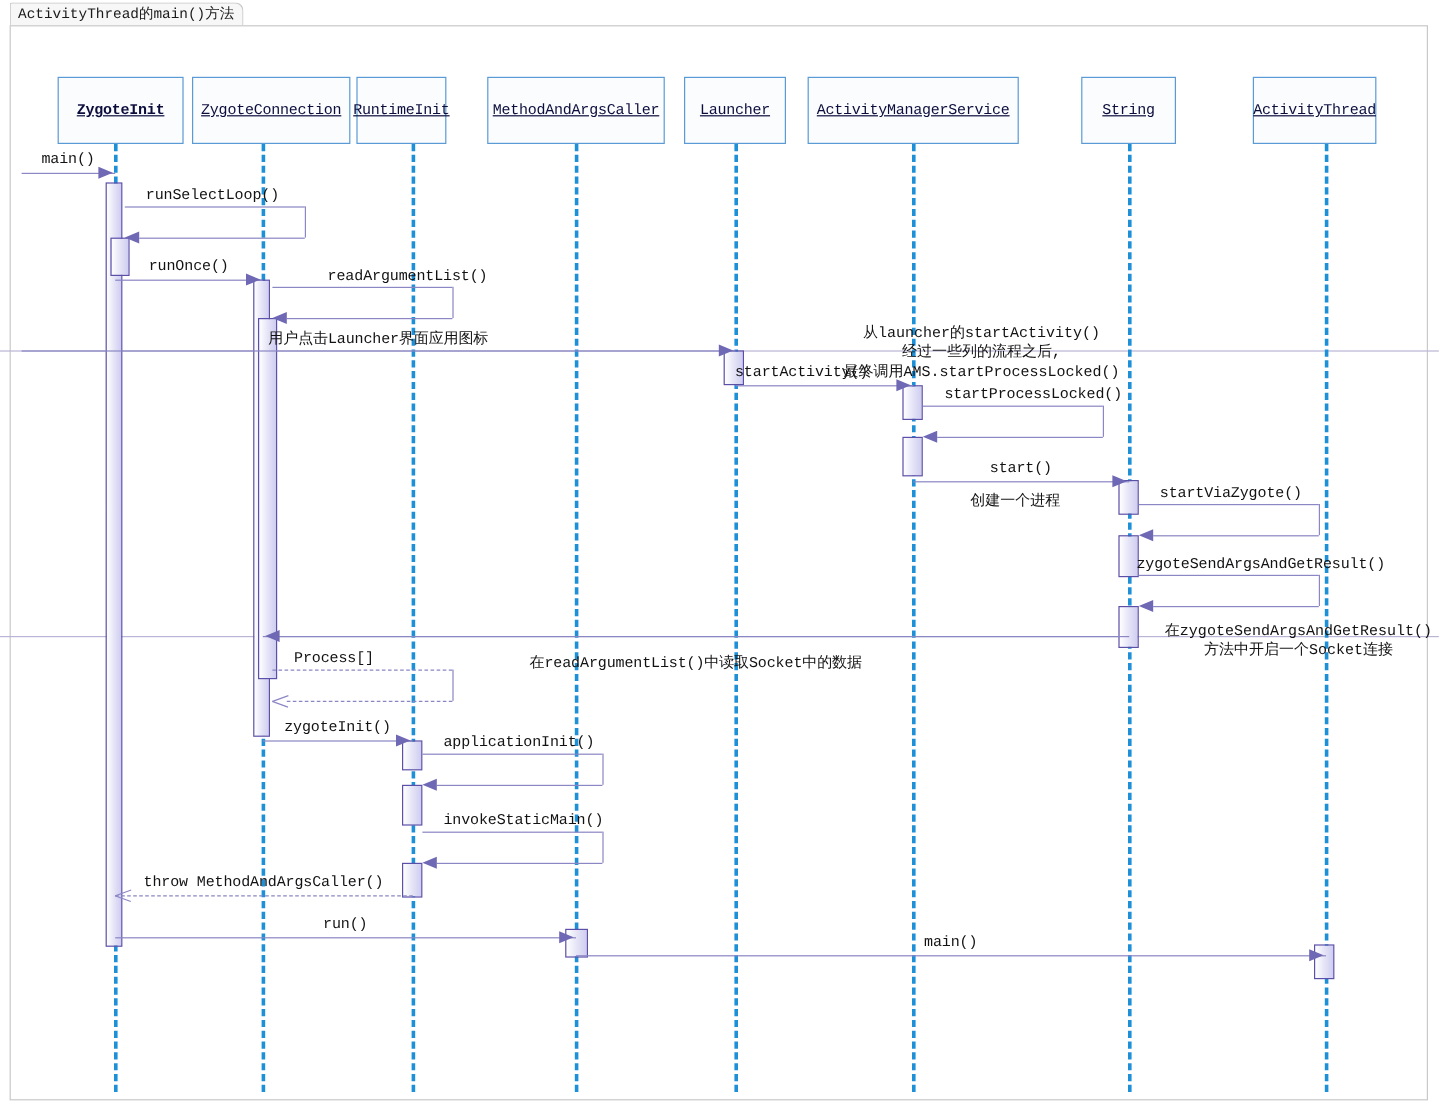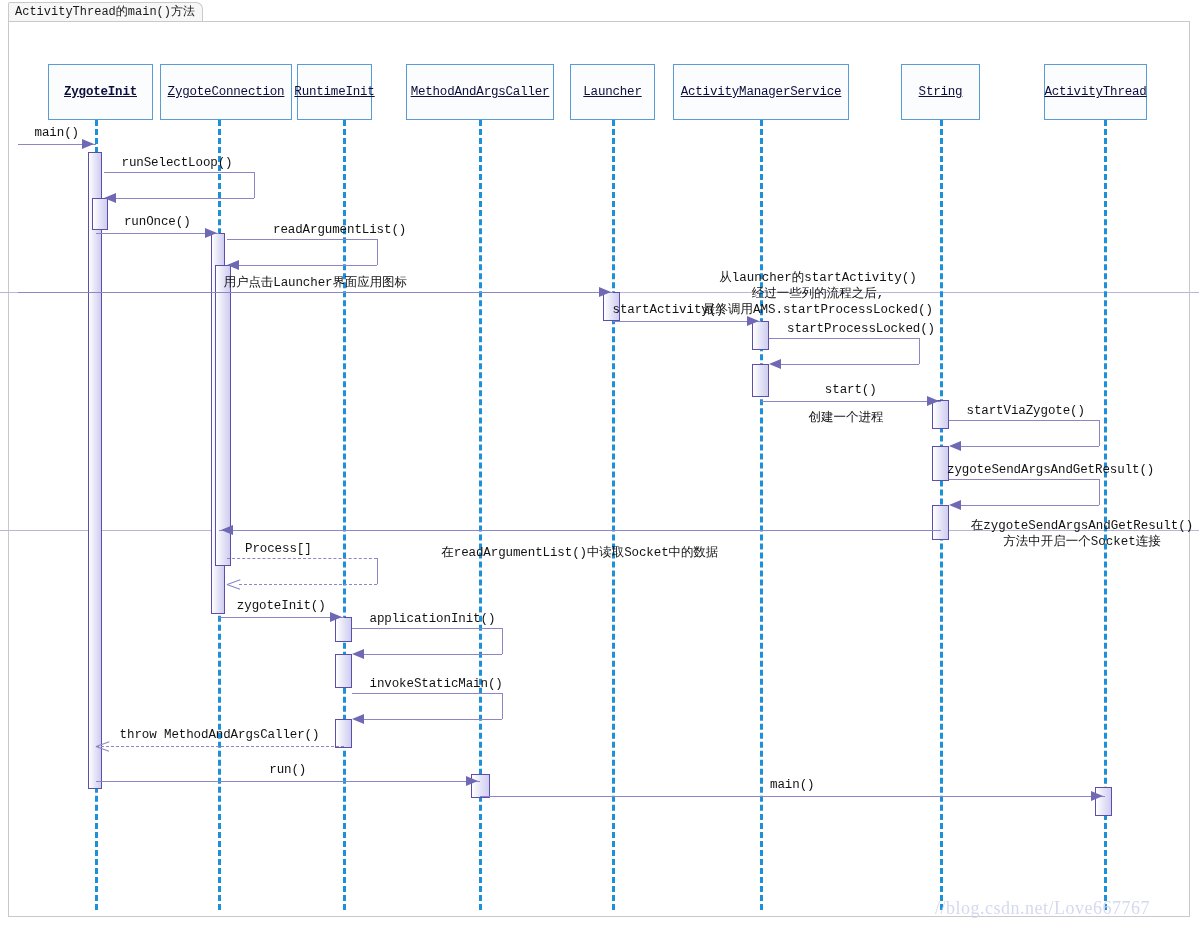--- a/index.html
+++ b/index.html
@@ -312,14 +312,13 @@
       </div>
       <div class="note" style="left:846px; top:410px; transform:translateX(-50%);">
         <div>创建一个进程</div>
       </div>
       <div class="note" style="left:1053px; top:518px; transform:translateX(-50%);margin-left:29px;">
         <div>在zygoteSendArgsAndGetResult()</div>
         <div>方法中开启一个Socket连接</div>
       </div>
     </div>
 
-  <div class="watermark" style="left:935px; top:898px;">//blog.csdn.net/Love667767</div>
 </div>
 
 </body></html>

